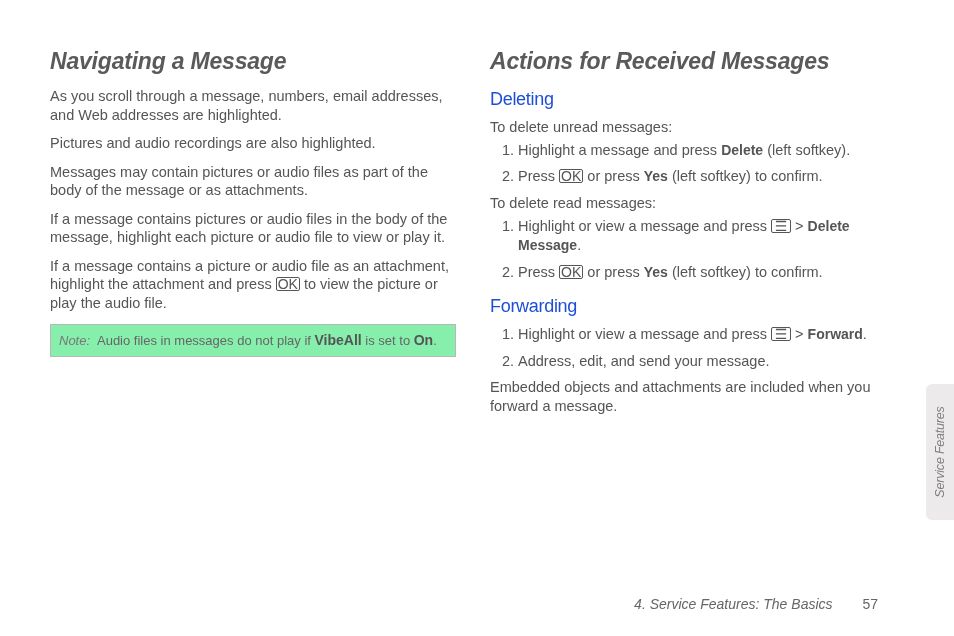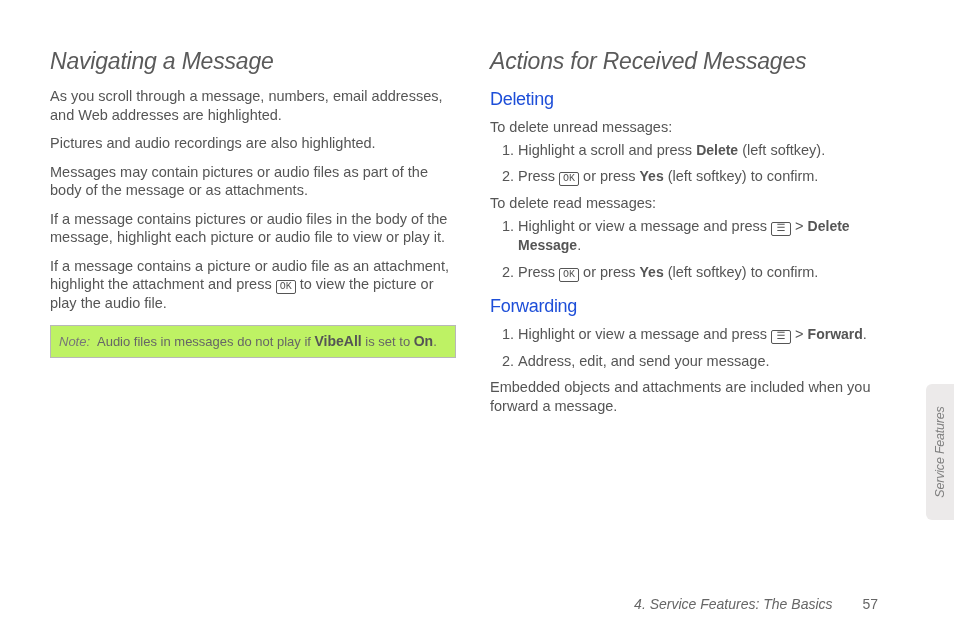--- a/index.html
+++ b/index.html
@@ -20,21 +20,21 @@
     padding: 48px 58px 28px 50px;
     display: flex;
     gap: 34px;
   }
   .col {
     flex: 1 1 0;
     min-width: 0;
   }
   h1 {
     font-size: 23px;
-    font-weight: normal;
+    font-weight: bold;
     font-style: italic;
     color: #5a5a5a;
     margin: 0 0 12px 0;
     font-family: Arial, Helvetica, sans-serif;
     letter-spacing: -0.2px;
   }
   h2 {
     font-size: 18px;
     font-weight: normal;
     color: #1d4ed8;
@@ -58,44 +58,44 @@
   ol li {
     margin: 4px 0 8px 0;
   }
   .b {
     font-weight: bold;
     color: #555;
     font-size: 14px;
   }
   .notebox {
     border: 1px solid #b8b8b8;
-    background: #bef264;
+    background: #86efac;
     padding: 6px 8px;
     margin: 12px 0;
     font-size: 13px;
     line-height: 1.3;
     color: #666;
   }
   .notebox .nlabel {
     font-style: italic;
     color: #777;
     margin-right: 4px;
   }
   .kbox {
     display: inline-block;
     border: 1px solid #555;
     border-radius: 2px;
-    font-size: 10px;
+    font-size: 14px;
     line-height: 12px;
     min-width: 16px;
     height: 12px;
     text-align: center;
     vertical-align: 0px;
     font-weight: normal;
-    font-family: Liberation Mono, monospace;
+    font-family: Liberation Sans, sans-serif;
     background: #fff;
     padding: 0 1px;
   }
   .footer {
     position: absolute;
     right: 76px;
     bottom: 24px;
     font-size: 14px;
     font-style: italic;
     color: #666;
@@ -145,21 +145,21 @@
       <span>Audio files in messages do not play if </span><span class="b">VibeAll</span><span> is set to </span><span class="b">On</span><span>.</span>
     </div>
   </div>
 
   <div class="col">
     <h1>Actions for Received Messages</h1>
     <h2>Deleting</h2>
     <p class="intro">To delete unread messages:</p>
     <ol>
       <li>
-        <span>Highlight a scroll and press </span><span class="b">Delete</span><span> (left softkey).</span>
+        <span>Highlight a message and press </span><span class="b">Delete</span><span> (left softkey).</span>
       </li>
       <li>
         <span>Press </span><span class="kbox">OK</span><span> or press </span><span class="b">Yes</span><span> (left softkey) to confirm.</span>
       </li>
     </ol>
     <p class="intro">To delete read messages:</p>
     <ol>
       <li>
         <span>Highlight or view a message and press </span><span class="kbox">☰</span><span> &gt; </span><span class="b">Delete Message</span><span>.</span>
       </li>

